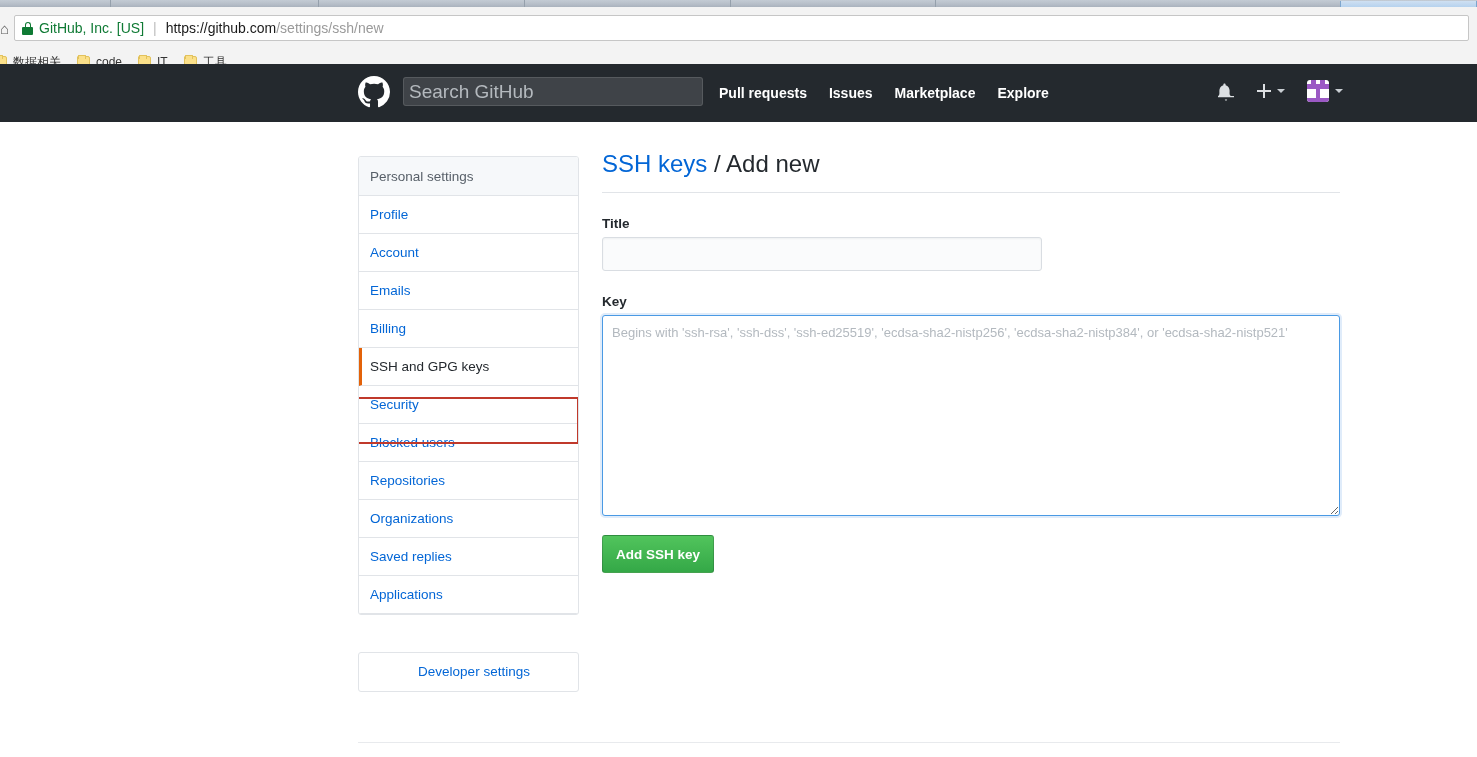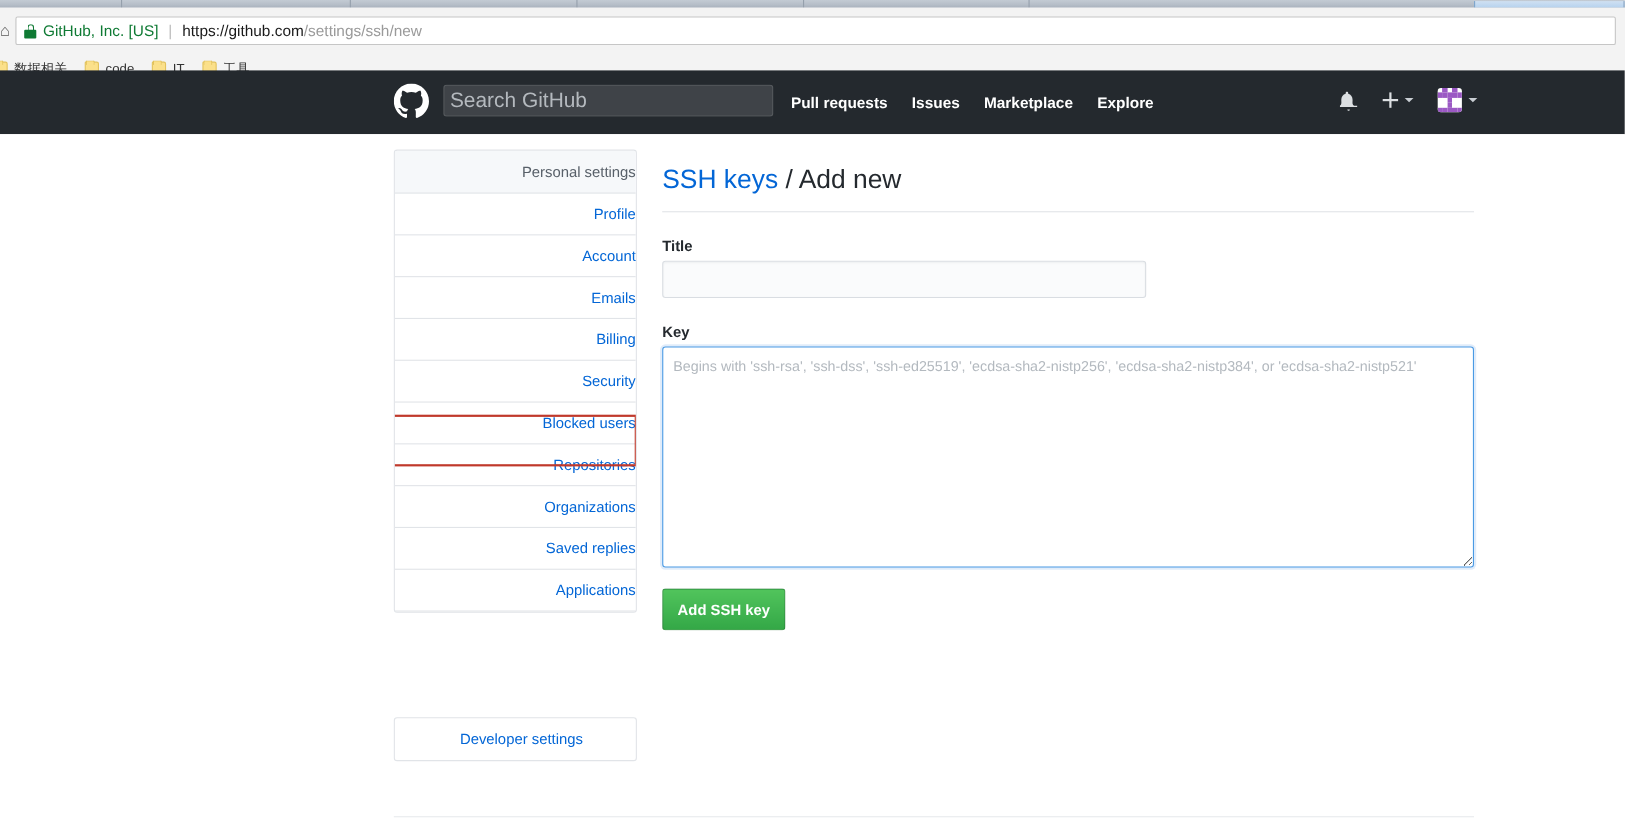--- a/index.html
+++ b/index.html
@@ -159,26 +159,25 @@
     overflow: hidden;
   }
   #avatar i { display: block; }
   #avatar i.on { background: #9b59c4; }
 
   
   #page { position: absolute; top: 122px; left: 0; width: 1477px; height: 635px; background: #fff; }
 
   
   #sidebar {
-    position: absolute; left: 358px; top: 14px;
+    position: absolute; left: 358px; top: 34px;
     width: 221px;
     border: 1px solid #e1e4e8; border-radius: 3px;
     background: #fff;
     overflow: hidden;
-    text-align: right;
   }
   #sidebar-header {
     height: 39px; line-height: 39px;
     background: #f6f8fa;
     border-bottom: 1px solid #e1e4e8;
     padding-left: 11px;
     font-size: 13.5px; color: #586069;
   }
   .nav-item {
     height: 38px; line-height: 38px;
@@ -382,20 +381,21 @@
 </div>
 
 <div id="page">
 
   <div id="sidebar">
     <div id="sidebar-header">Personal settings</div>
     <div class="nav-item">Profile</div>
     <div class="nav-item">Account</div>
     <div class="nav-item">Emails</div>
     <div class="nav-item">Billing</div>
+    <div class="nav-item selected">SSH and GPG keys</div>
     <div class="nav-item">Security</div>
     <div class="nav-item">Blocked users</div>
     <div class="nav-item">Repositories</div>
     <div class="nav-item">Organizations</div>
     <div class="nav-item">Saved replies</div>
     <div class="nav-item">Applications</div>
 
     <div id="selection-highlight"></div>
   </div>
 

